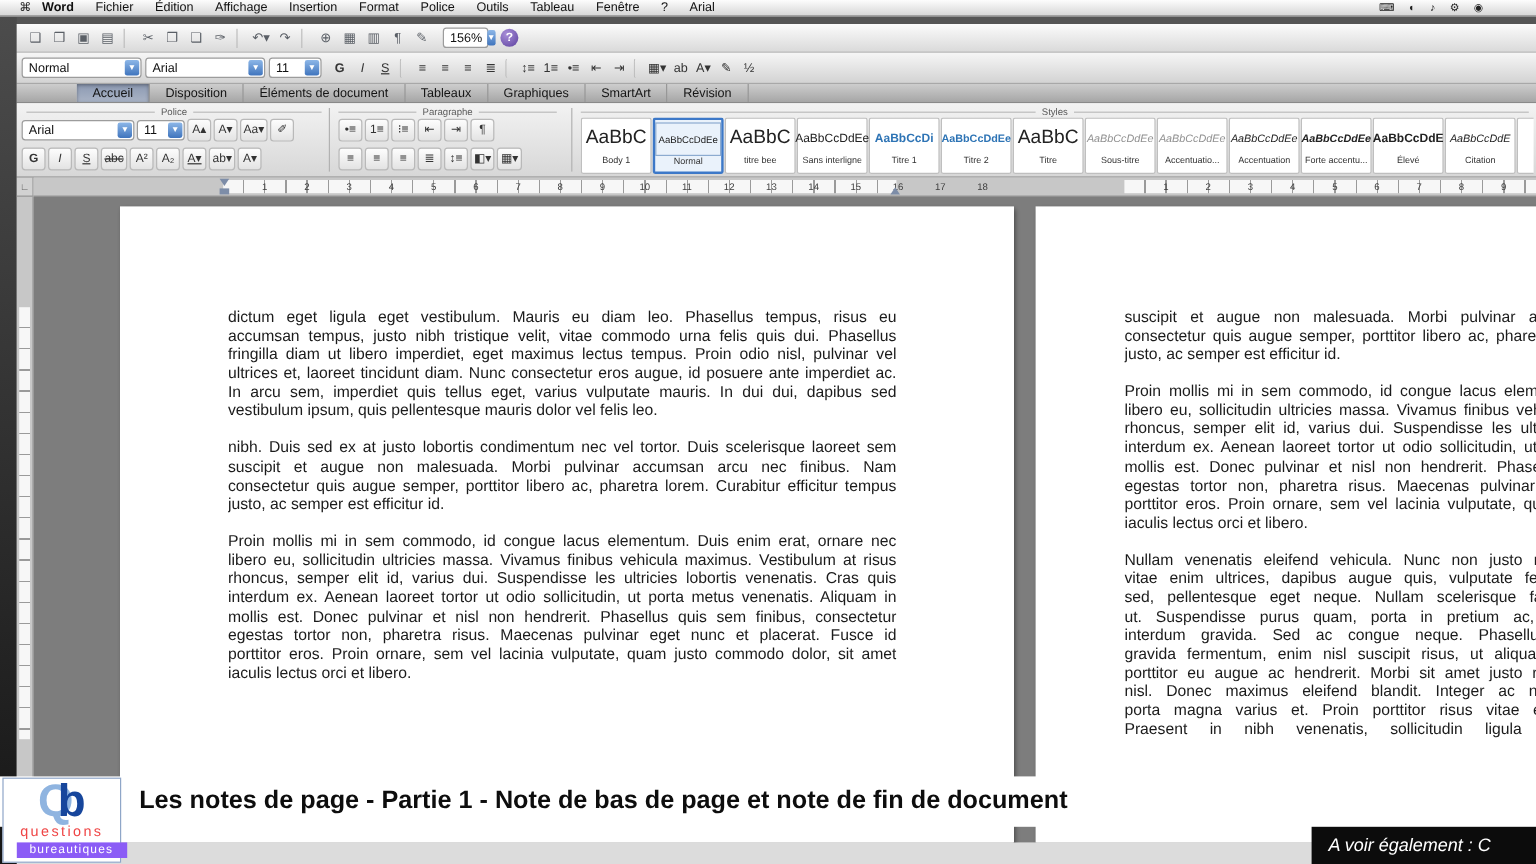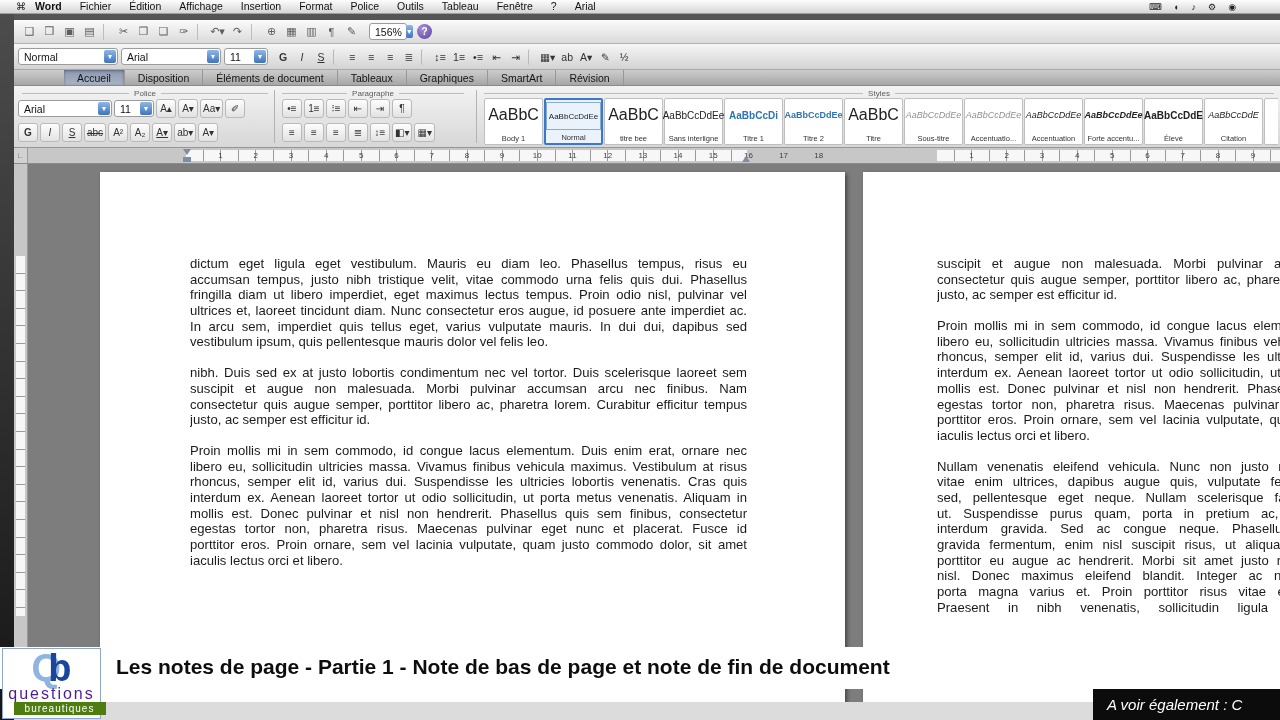--- a/index.html
+++ b/index.html
@@ -81,21 +81,21 @@
   .rfont-combo { width:94px; } .rsize-combo { width:40px; }
   .rbtn { min-width:20px; height:19px; padding:0 2px; display:flex; align-items:center; justify-content:center;
     font-size:10px; color:#333; border:1px solid #b9b9b9; border-radius:3px;
     background:linear-gradient(#fdfdfd,#e3e3e3); }
   .rbtn.b { font-weight:bold; } .rbtn.i { font-style:italic; } .rbtn.u { text-decoration:underline; }
   .rbtn.st { text-decoration:line-through; }
 
   .styles-gallery { position:absolute; left:470px; top:12px; right:2px; height:47px;
     display:flex; gap:1px; overflow:hidden; }
   .style-card { width:59px; flex:0 0 auto; background:#fff; border:1px solid #bfbfbf; border-radius:2px;
-    display:flex; flex-direction:column; align-items:center; justify-content:space-between; padding:2px 1px 1px; }
+    display:flex; flex-direction:column; align-items:center; padding:2px 1px 1px; }
   .style-card.selected { border:2px solid #3c78c8; background:#eaf2fb; }
   .preview { height:28px; display:flex; align-items:center; font-size:10px; color:#222; white-space:nowrap; }
   .preview.big { font-size:16px; }
   .preview.boxed { font-size:8px; border:1px solid #8cabd0; padding:1px 2px; }
   .preview.bold { font-weight:bold; }
   .preview.bold-blue { font-weight:bold; color:#2e74b5; }
   .preview.bold-small { font-weight:bold; font-size:9px; color:#2e74b5; }
   .preview.gray-italic { font-style:italic; color:#909090; font-size:9px; }
   .preview.italic { font-style:italic; font-size:9px; }
   .preview.italic-bold { font-style:italic; font-weight:bold; font-size:9px; }
@@ -138,22 +138,22 @@
 
   
   .banner { position:absolute; left:0; top:647px; width:1280px; height:42px; background:#ffffff; z-index:10; }
   .banner-title { position:absolute; left:116px; top:8px; font-size:21px; font-weight:bold; color:#0d0d0d;
     white-space:nowrap; }
   .logo-box { position:absolute; left:2px; top:648px; width:99px; height:71px; background:#fff;
     border:1px solid #8fa6c8; z-index:11; display:flex; flex-direction:column; align-items:center; }
   .logo-qb { height:38px; display:flex; align-items:center; font-weight:bold; }
   .logo-qb .q { font-size:38px; color:#8fb4e0; }
   .logo-qb .b { font-size:38px; color:#17469c; margin-left:-13px; }
-  .logo-line1 { font-size:16px; color:#4c1d95; letter-spacing:2px; line-height:13px; }
-  .logo-line2 { width:92px; margin-top:2px; background:#4d7c0f; color:#fff; font-size:10px;
+  .logo-line1 { font-size:12px; color:#ef4444; letter-spacing:2px; line-height:13px; }
+  .logo-line2 { width:92px; margin-top:2px; background:#8b5cf6; color:#fff; font-size:10px;
     text-align:center; letter-spacing:1px; padding:1px 0;margin-left:16px; }
   .see-also { position:absolute; left:1093px; top:689px; width:187px; height:31px; background:#0c0c0c;
     color:#fff; font-style:italic; font-weight:normal; font-size:15px; display:flex; align-items:center;
     padding-left:14px; z-index:10; white-space:nowrap; }
 </style>
 </head>
 <body>
 
 <div class="menubar">
   <span class="apple">⌘</span>

